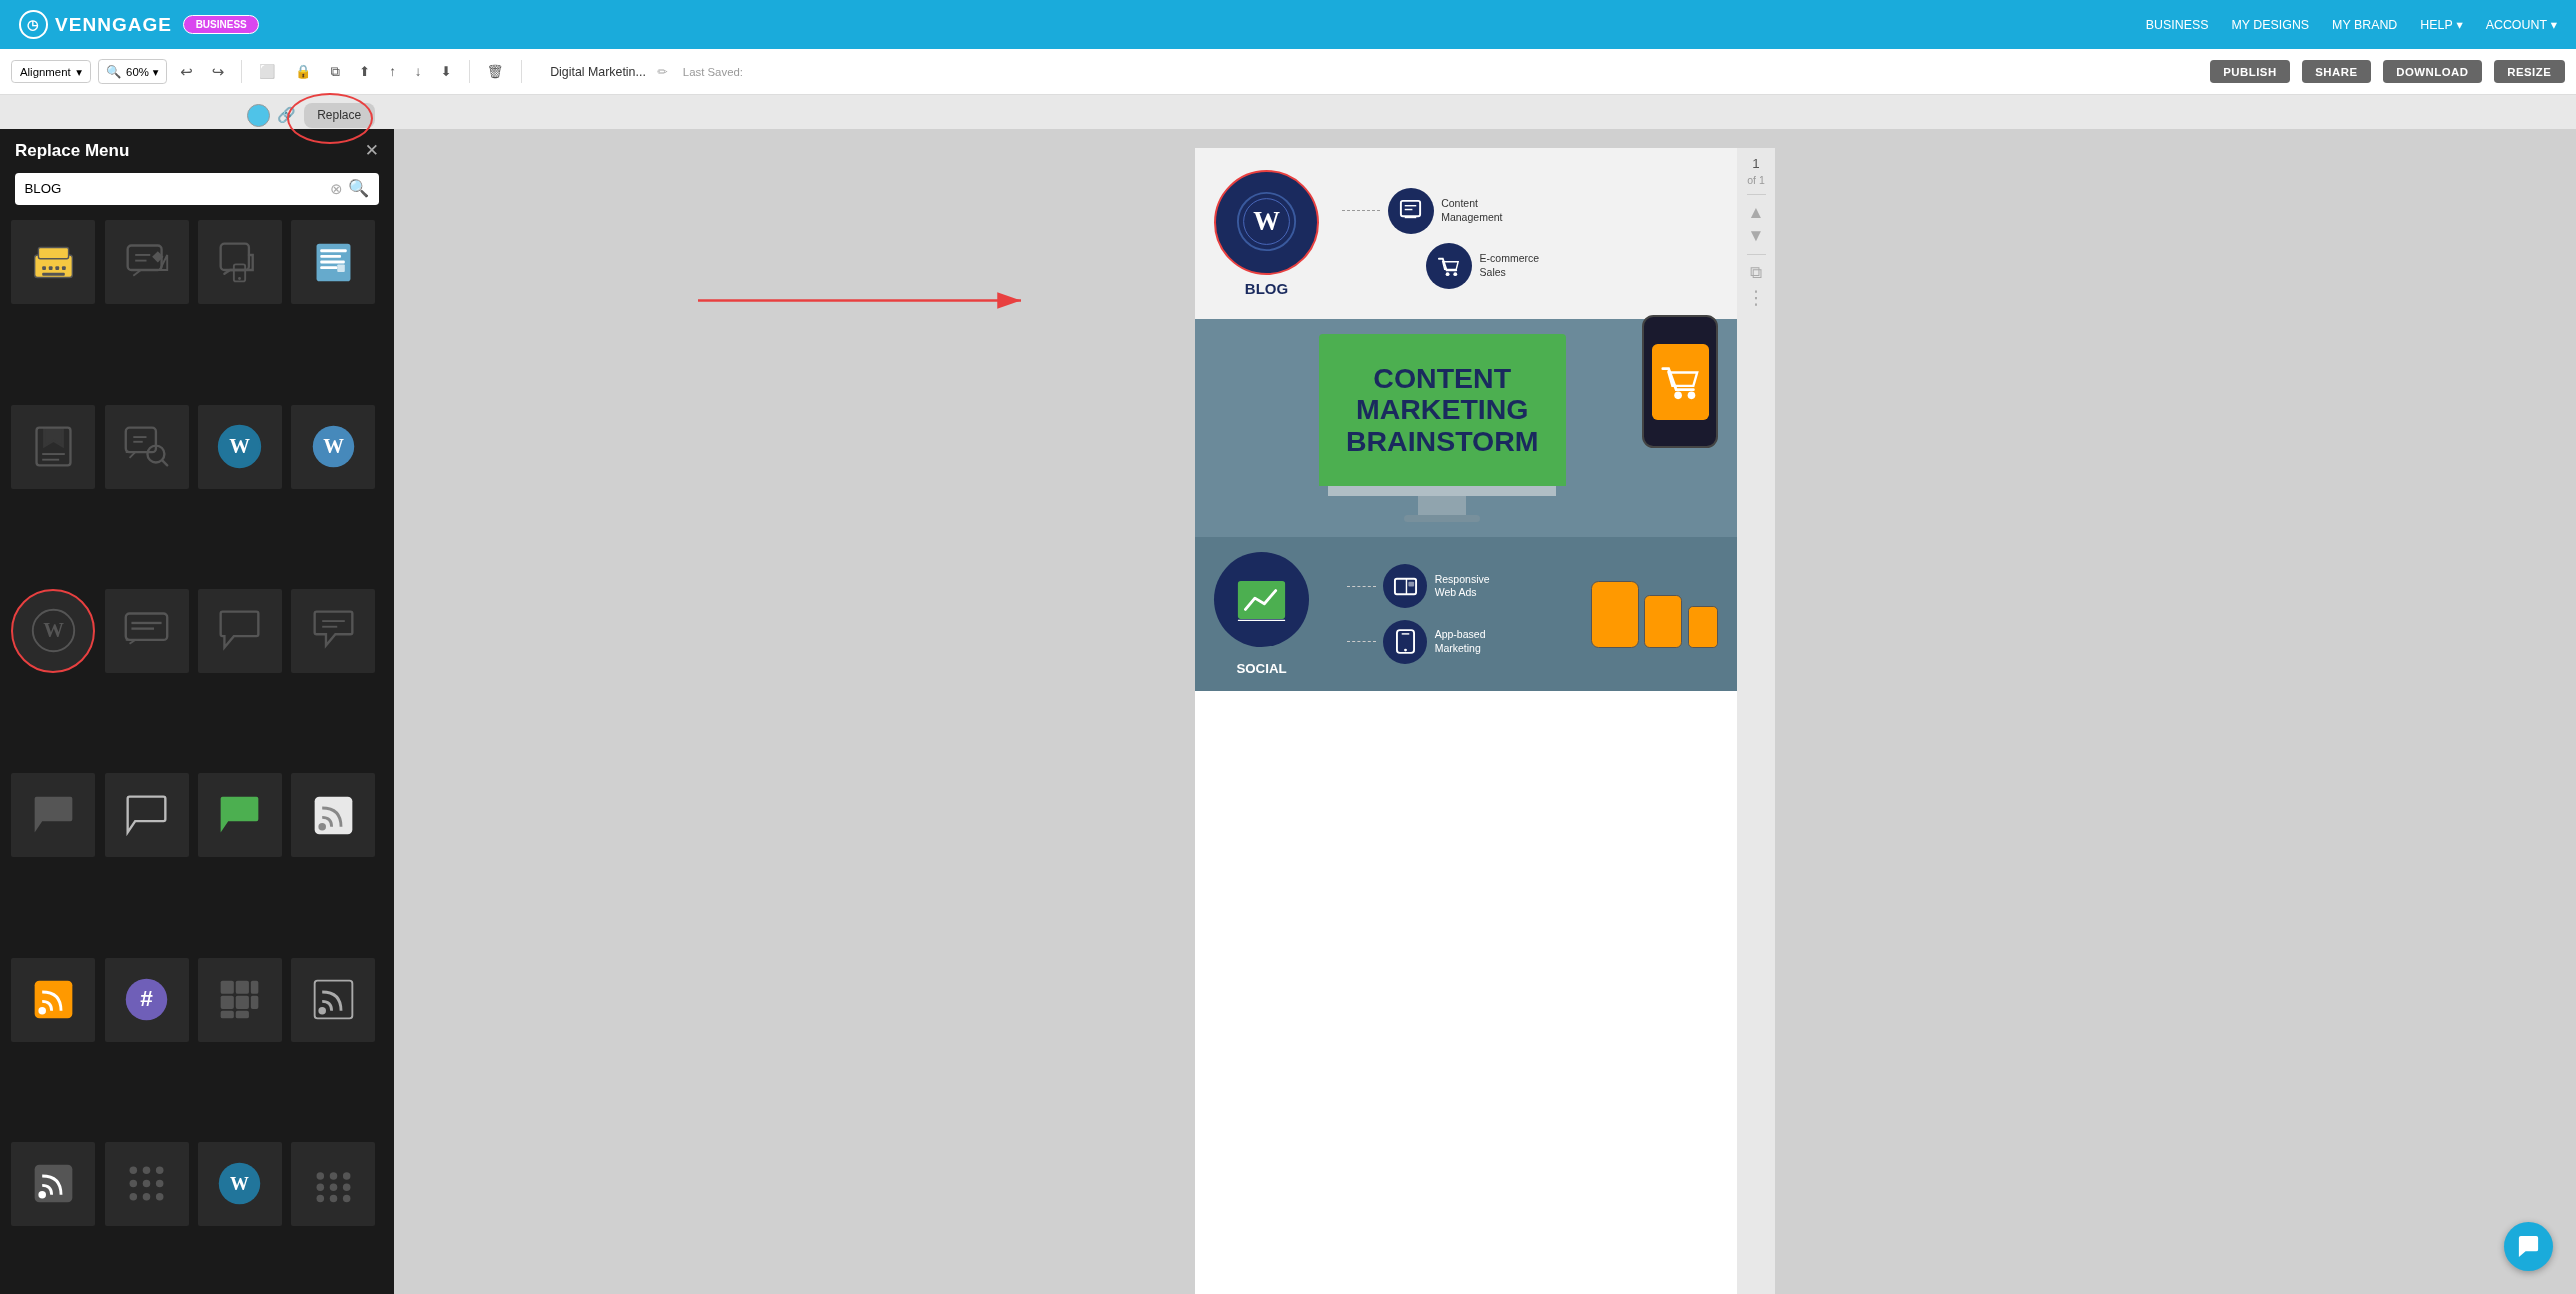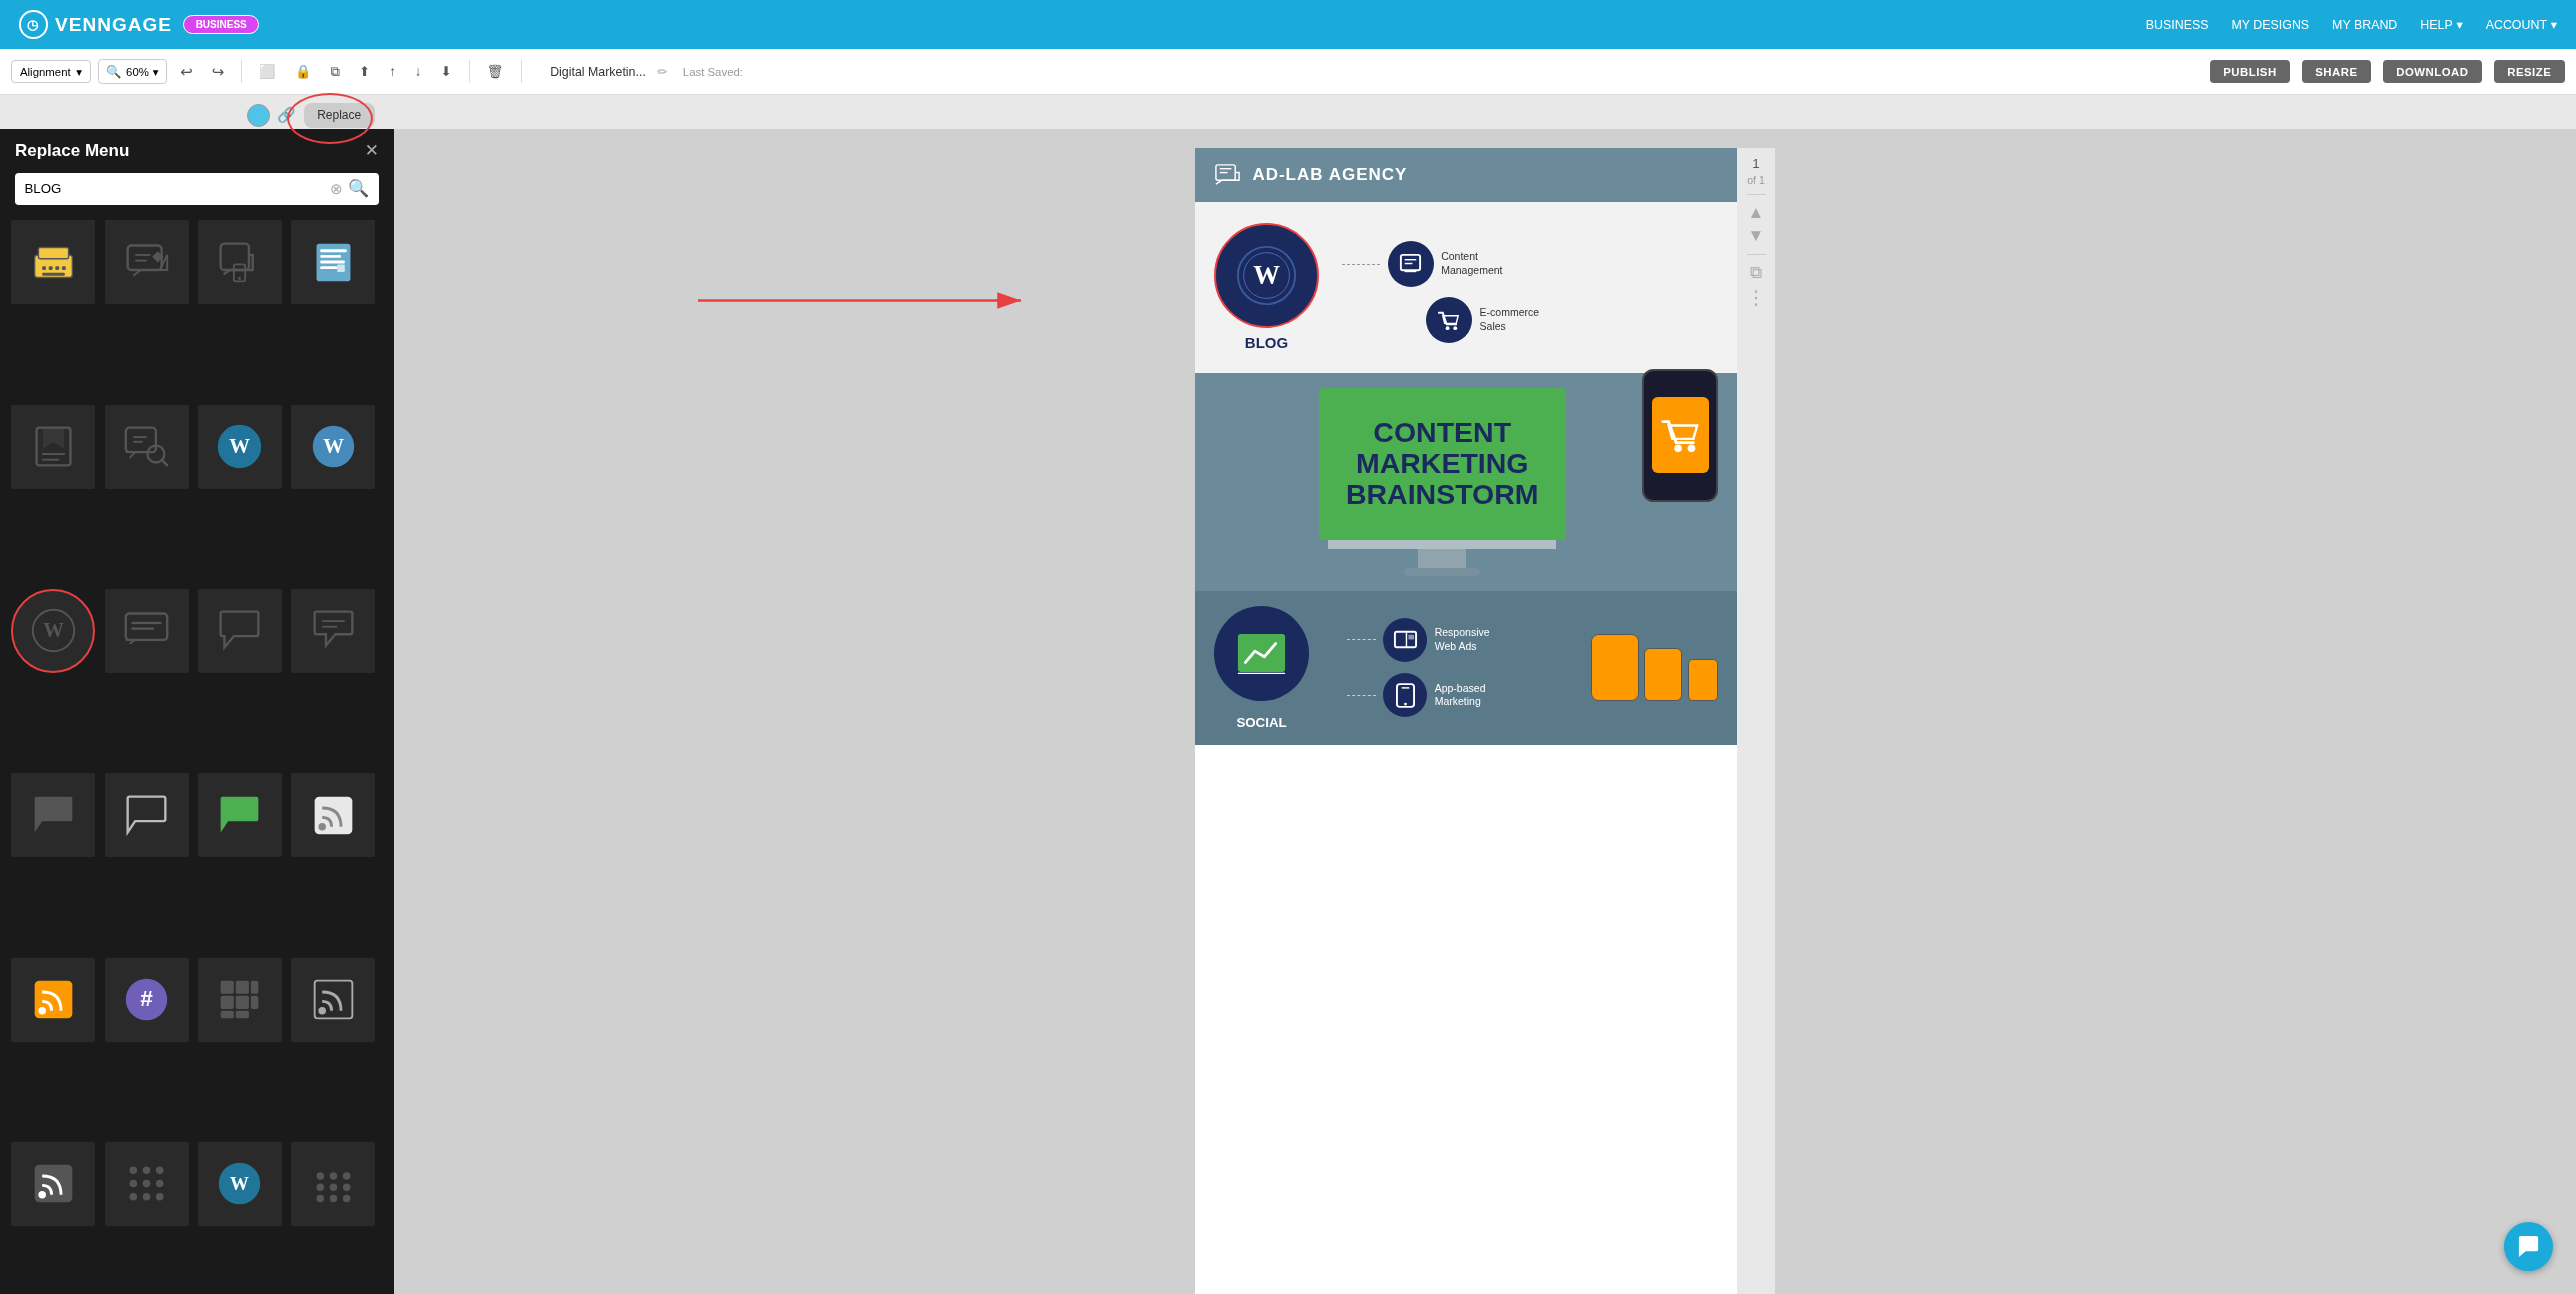--- a/index.html
+++ b/index.html
@@ -606,29 +606,20 @@
       <defs>
         <marker id="arrowhead" markerWidth="10" markerHeight="7" refX="10" refY="3.5" orient="auto">
           <polygon points="0 0, 10 3.5, 0 7" fill="#e84040"></polygon>
         </marker>
       </defs>
       <path d="M 0 50 C 100 50, 280 50, 340 50" stroke="#e84040" stroke-width="2.5" fill="none" marker-end="url(#arrowhead)"></path>
     </svg>
 
     <div class="infographic">
 
-      <div class="infographic-header">
-        <svg width="27" height="27" viewBox="0 0 28 28">
-          <rect x="2" y="4" width="20" height="16" rx="2" fill="none" stroke="white" stroke-width="1.5"></rect>
-          <line x1="6" y1="8" x2="18" y2="8" stroke="white" stroke-width="1.5"></line>
-          <line x1="6" y1="12" x2="14" y2="12" stroke="white" stroke-width="1.5"></line>
-          <path d="M2 24 L8 20 H26 V12 H22" stroke="white" stroke-width="1.5" fill="none"></path>
-        </svg>
-        <span class="infographic-title">AD-LAB AGENCY</span>
-      </div>
 
       <div class="infographic-top">
 
         <div style="display:flex; flex-direction:column; align-items:center;">
           <div class="blog-circle">
 
             <svg width="62" height="62" viewBox="0 0 65 65">
               <circle cx="32" cy="32" r="30" fill="#1a2a5e" stroke="#3a5a9e" stroke-width="2"></circle>
 
               <circle cx="32" cy="32" r="24" fill="none" stroke="#4a6abe" stroke-width="1"></circle>

